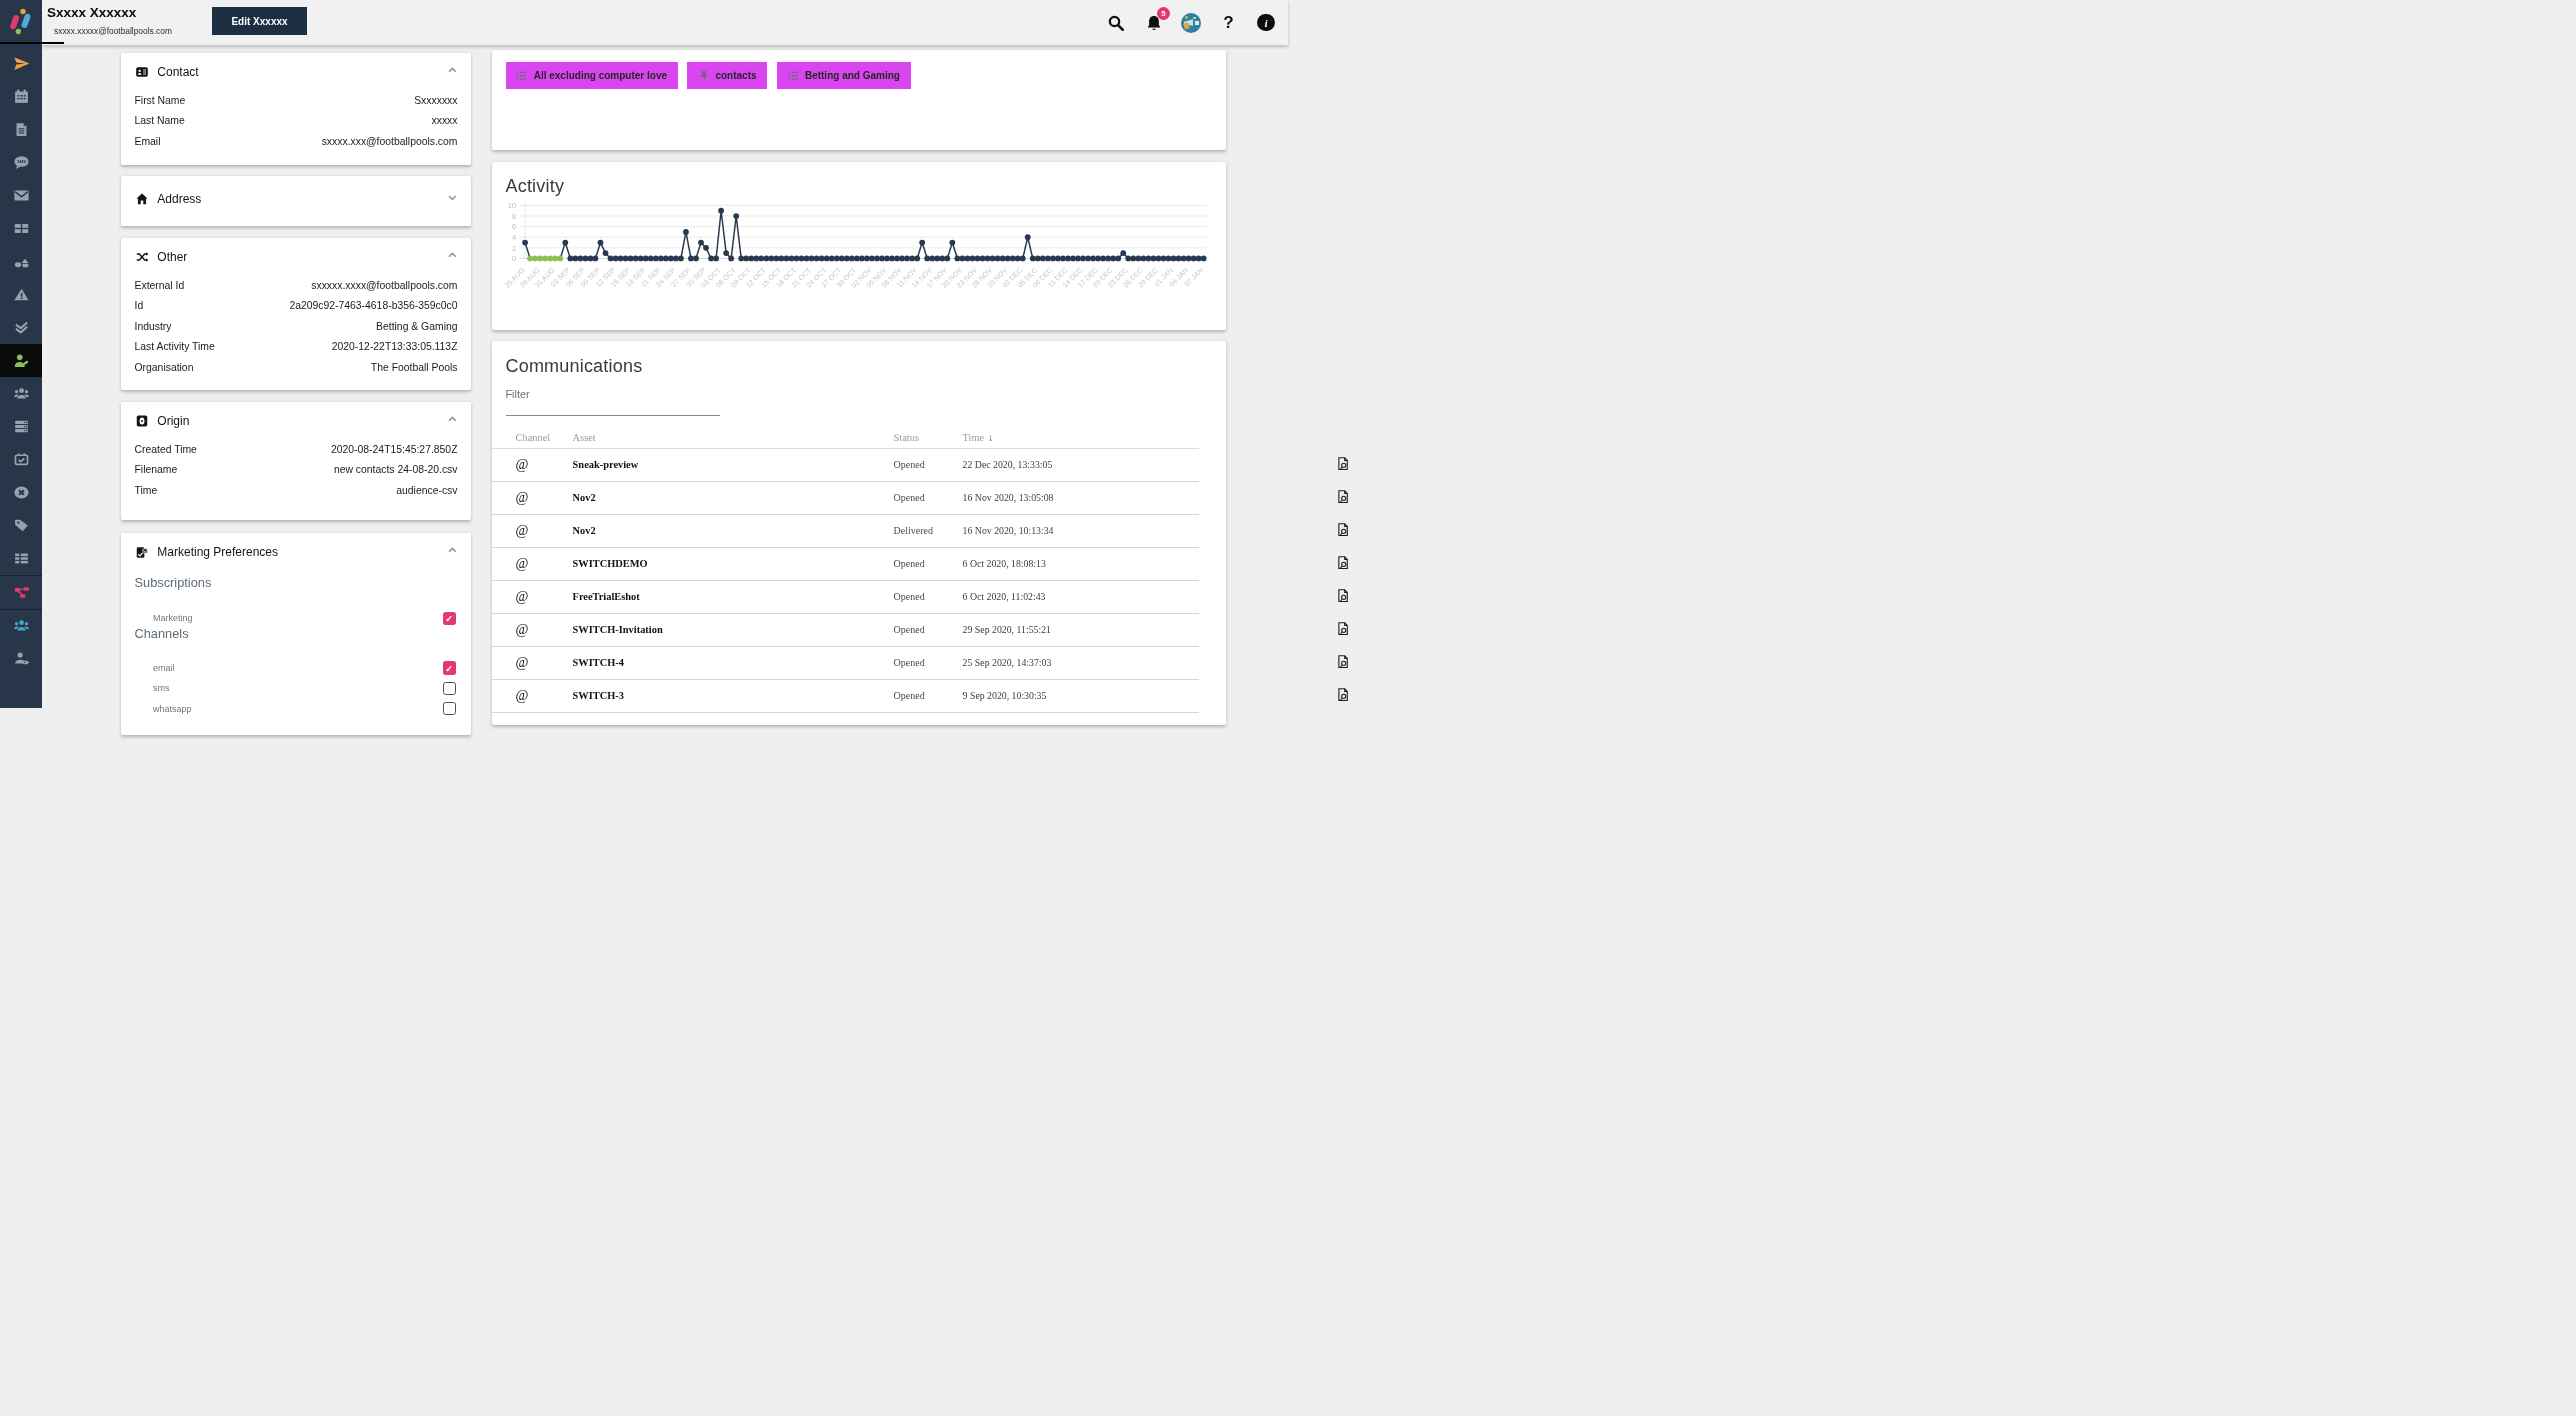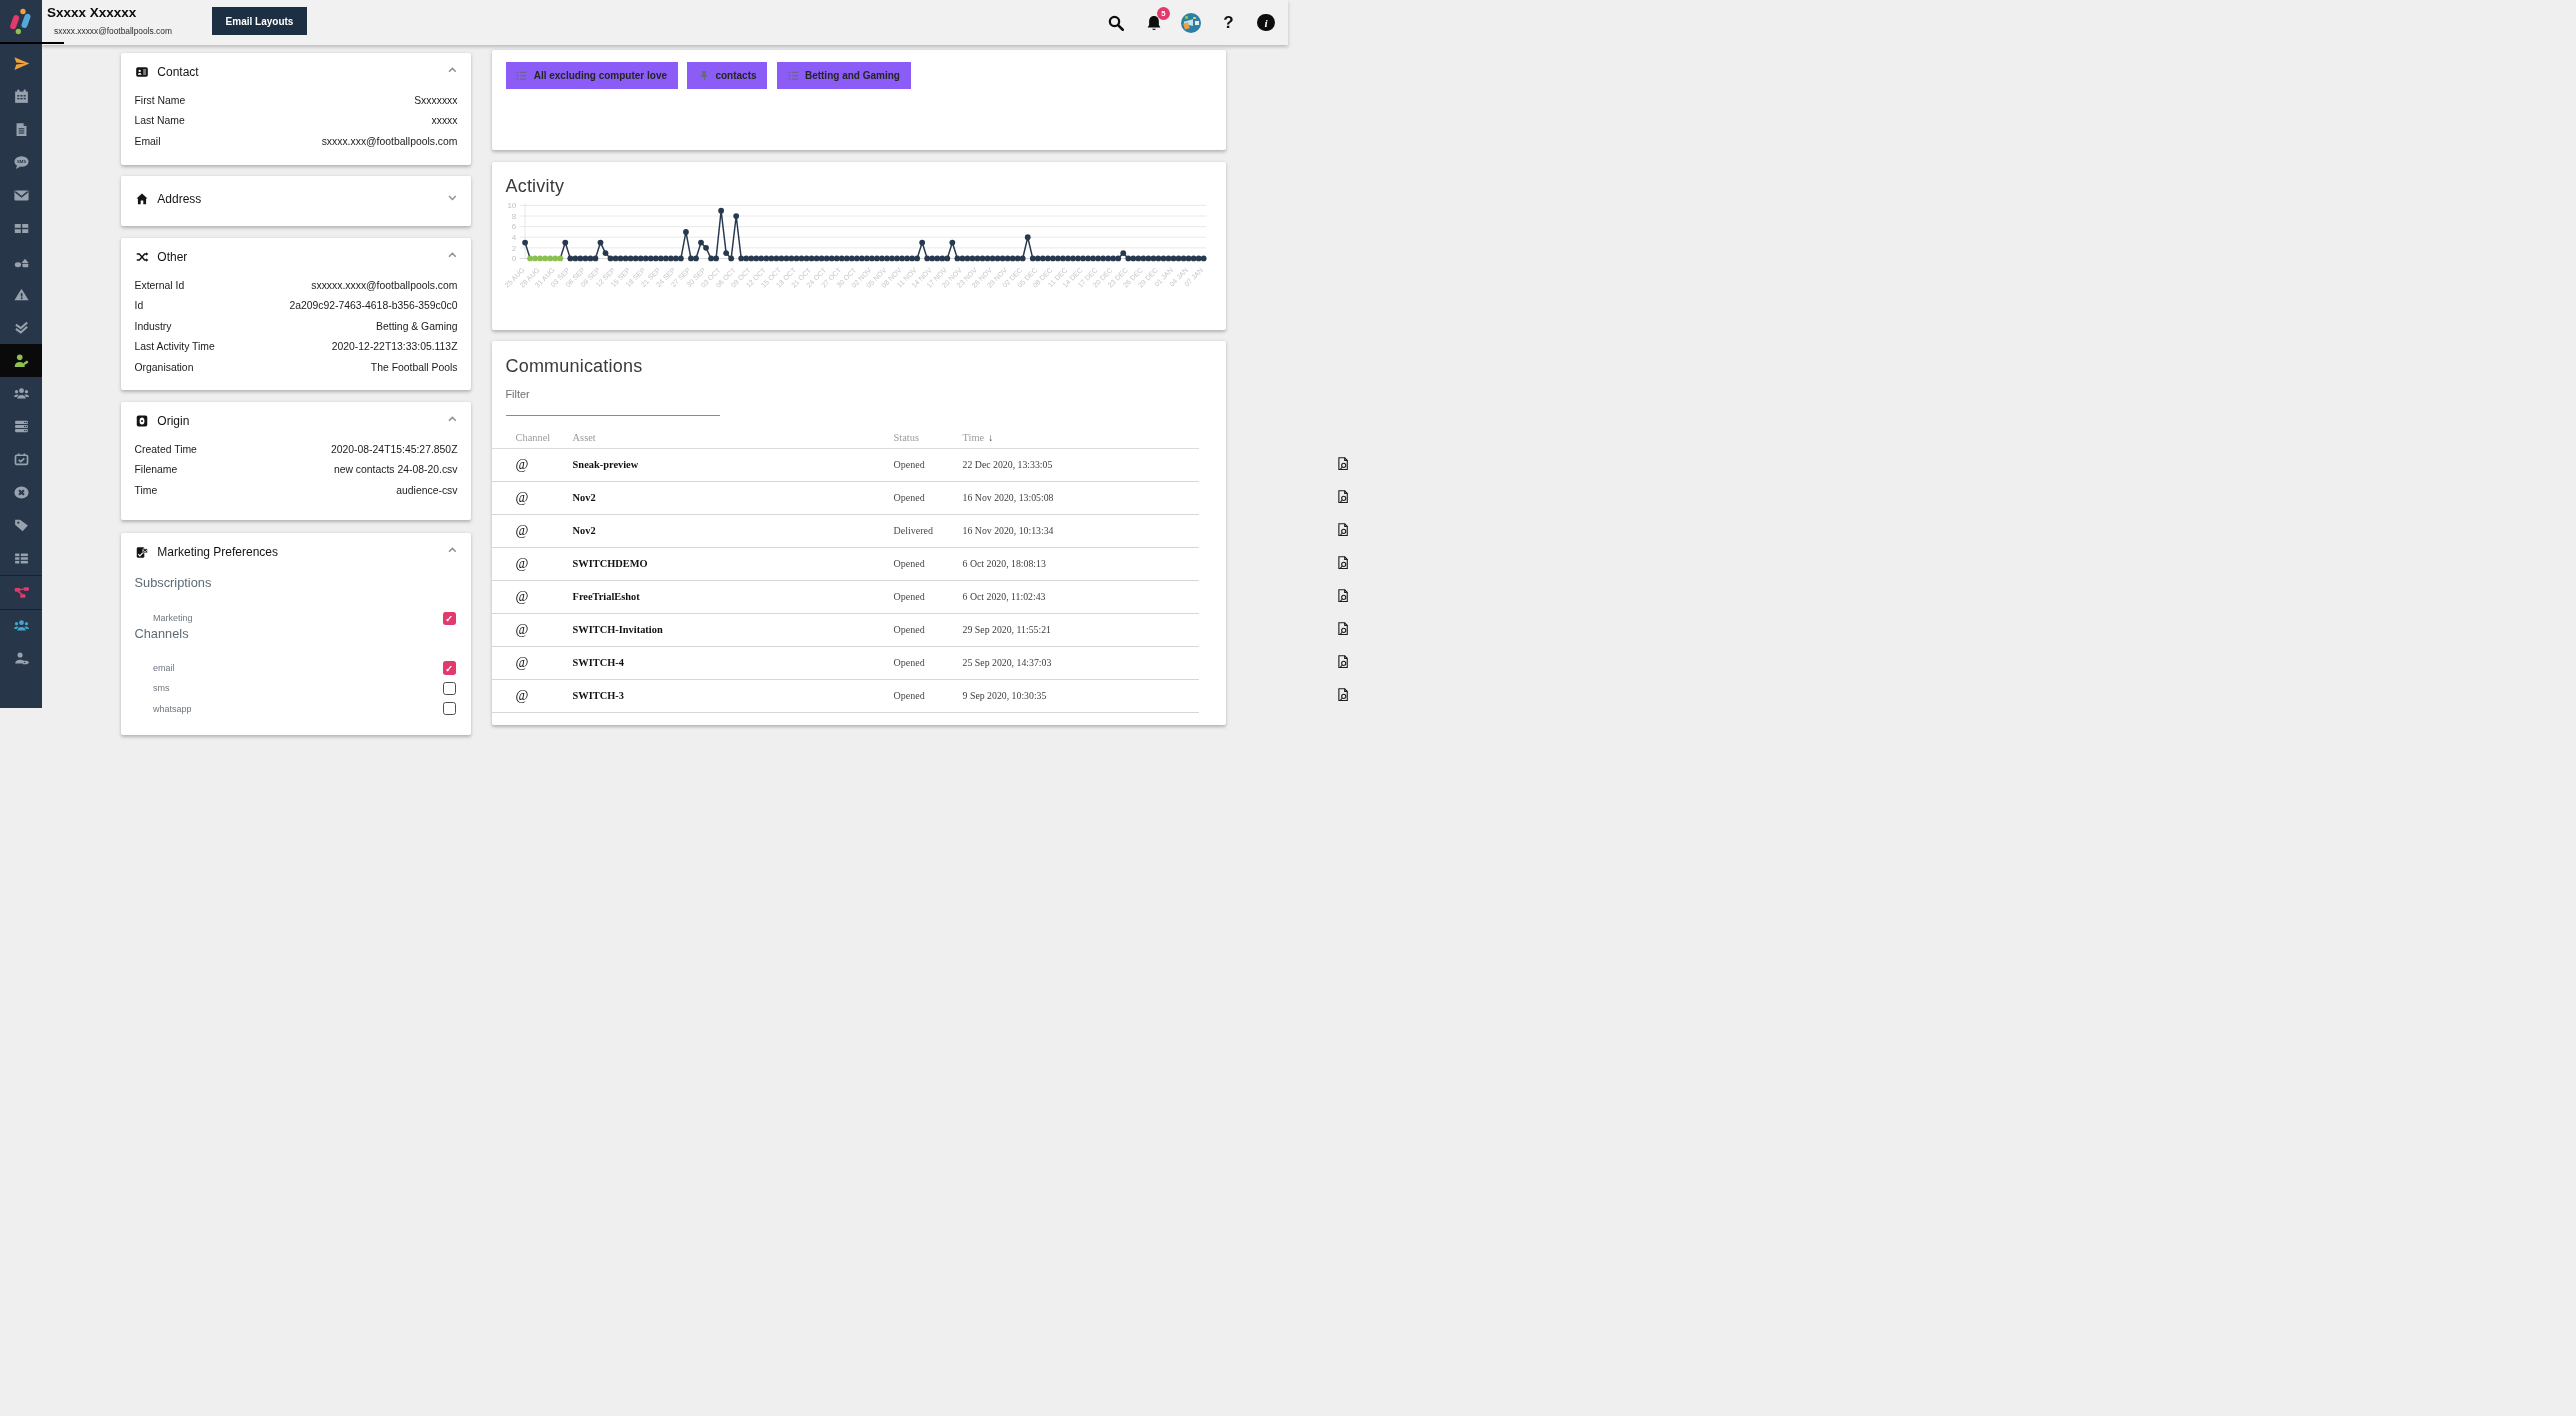--- a/index.html
+++ b/index.html
@@ -43,21 +43,21 @@
   .sec-head { font-size:12.8px; color:#5d6b77; padding:0 13.5px; }
   .pref-row { display:flex; justify-content:space-between; align-items:center; padding:0 15px 0 32px; margin-top:6.7px; }
   .pref-lab { font-size:9px; color:#6d7780; }
   .cbx { width:13.5px; height:13.5px; border-radius:2.7px; cursor:pointer; display:grid; place-items:center; }
   .cbx.on { background:#e23a6d; color:#fff; font-size:9.4px; font-weight:700; }
   .cbx.off { background:#fff; border:1.3px solid #4f4f4f; }
 
   
   .panel-title { font-size:18px; font-weight:300; letter-spacing:0.2px; color:#3a3a3a; }
   .chips { display:flex; gap:9.4px; }
-  .chip { background:#8b5cf6; height:27px; display:flex; align-items:center; gap:6px; padding:0 10.8px; cursor:pointer; }
+  .chip { background:#d946ef; height:27px; display:flex; align-items:center; gap:6px; padding:0 10.8px; cursor:pointer; }
   .chip .chip-lab { font-size:10px; font-weight:700; color:#252525; }
   .chip svg { width:11.4px; height:11.4px; color:#646b72; }
 
   
   #activity-chart { position:absolute; left:8px; top:34px; }
   #activity-chart .grid { stroke:#dedede; stroke-width:1; }
   #activity-chart .grid.base { stroke:#c6c6c6; }
   #activity-chart .ylab { fill:#c3c3c3; font-size:12px; text-anchor:end; }
   #activity-chart .xlab { fill:#c6c6c6; font-size:10.5px; }
   #activity-chart .line { fill:none; stroke:#27394e; stroke-width:2.2; }
@@ -269,21 +269,21 @@
           <path d="M14 15h6l3 2.5-3 2.5h-6z" fill="currentColor"></path>
           <circle cx="16.3" cy="17.5" r="1" fill="#273648"></circle>
         </svg>
     </div>
   </div>
 </div>
 
 <div class="topbar">
   <div class="user-name">Sxxxx Xxxxxx</div>
   <div class="user-email">sxxxx.xxxxx@footballpools.com</div>
-  <button class="edit-btn">Email Layouts</button>
+  <button class="edit-btn">Edit Xxxxxx</button>
   <div class="topbar-icons">
     <div class="tb-ic">
       <svg width="18" height="18" viewBox="0 0 24 24">
           <circle cx="10" cy="10" r="6.2" fill="none" stroke="#0d0d0d" stroke-width="3"></circle>
           <line x1="14.8" y1="14.8" x2="21" y2="21" stroke="#0d0d0d" stroke-width="3.4" stroke-linecap="round"></line>
         </svg>
     </div>
     <div class="tb-ic">
       <svg width="18" height="18" viewBox="0 0 24 24">
           <path d="M12 2.5c-4 0-6.5 3-6.5 7v5L3.5 18h17l-2-3.5v-5c0-4-2.5-7-6.5-7z" fill="#0d0d0d"></path>

